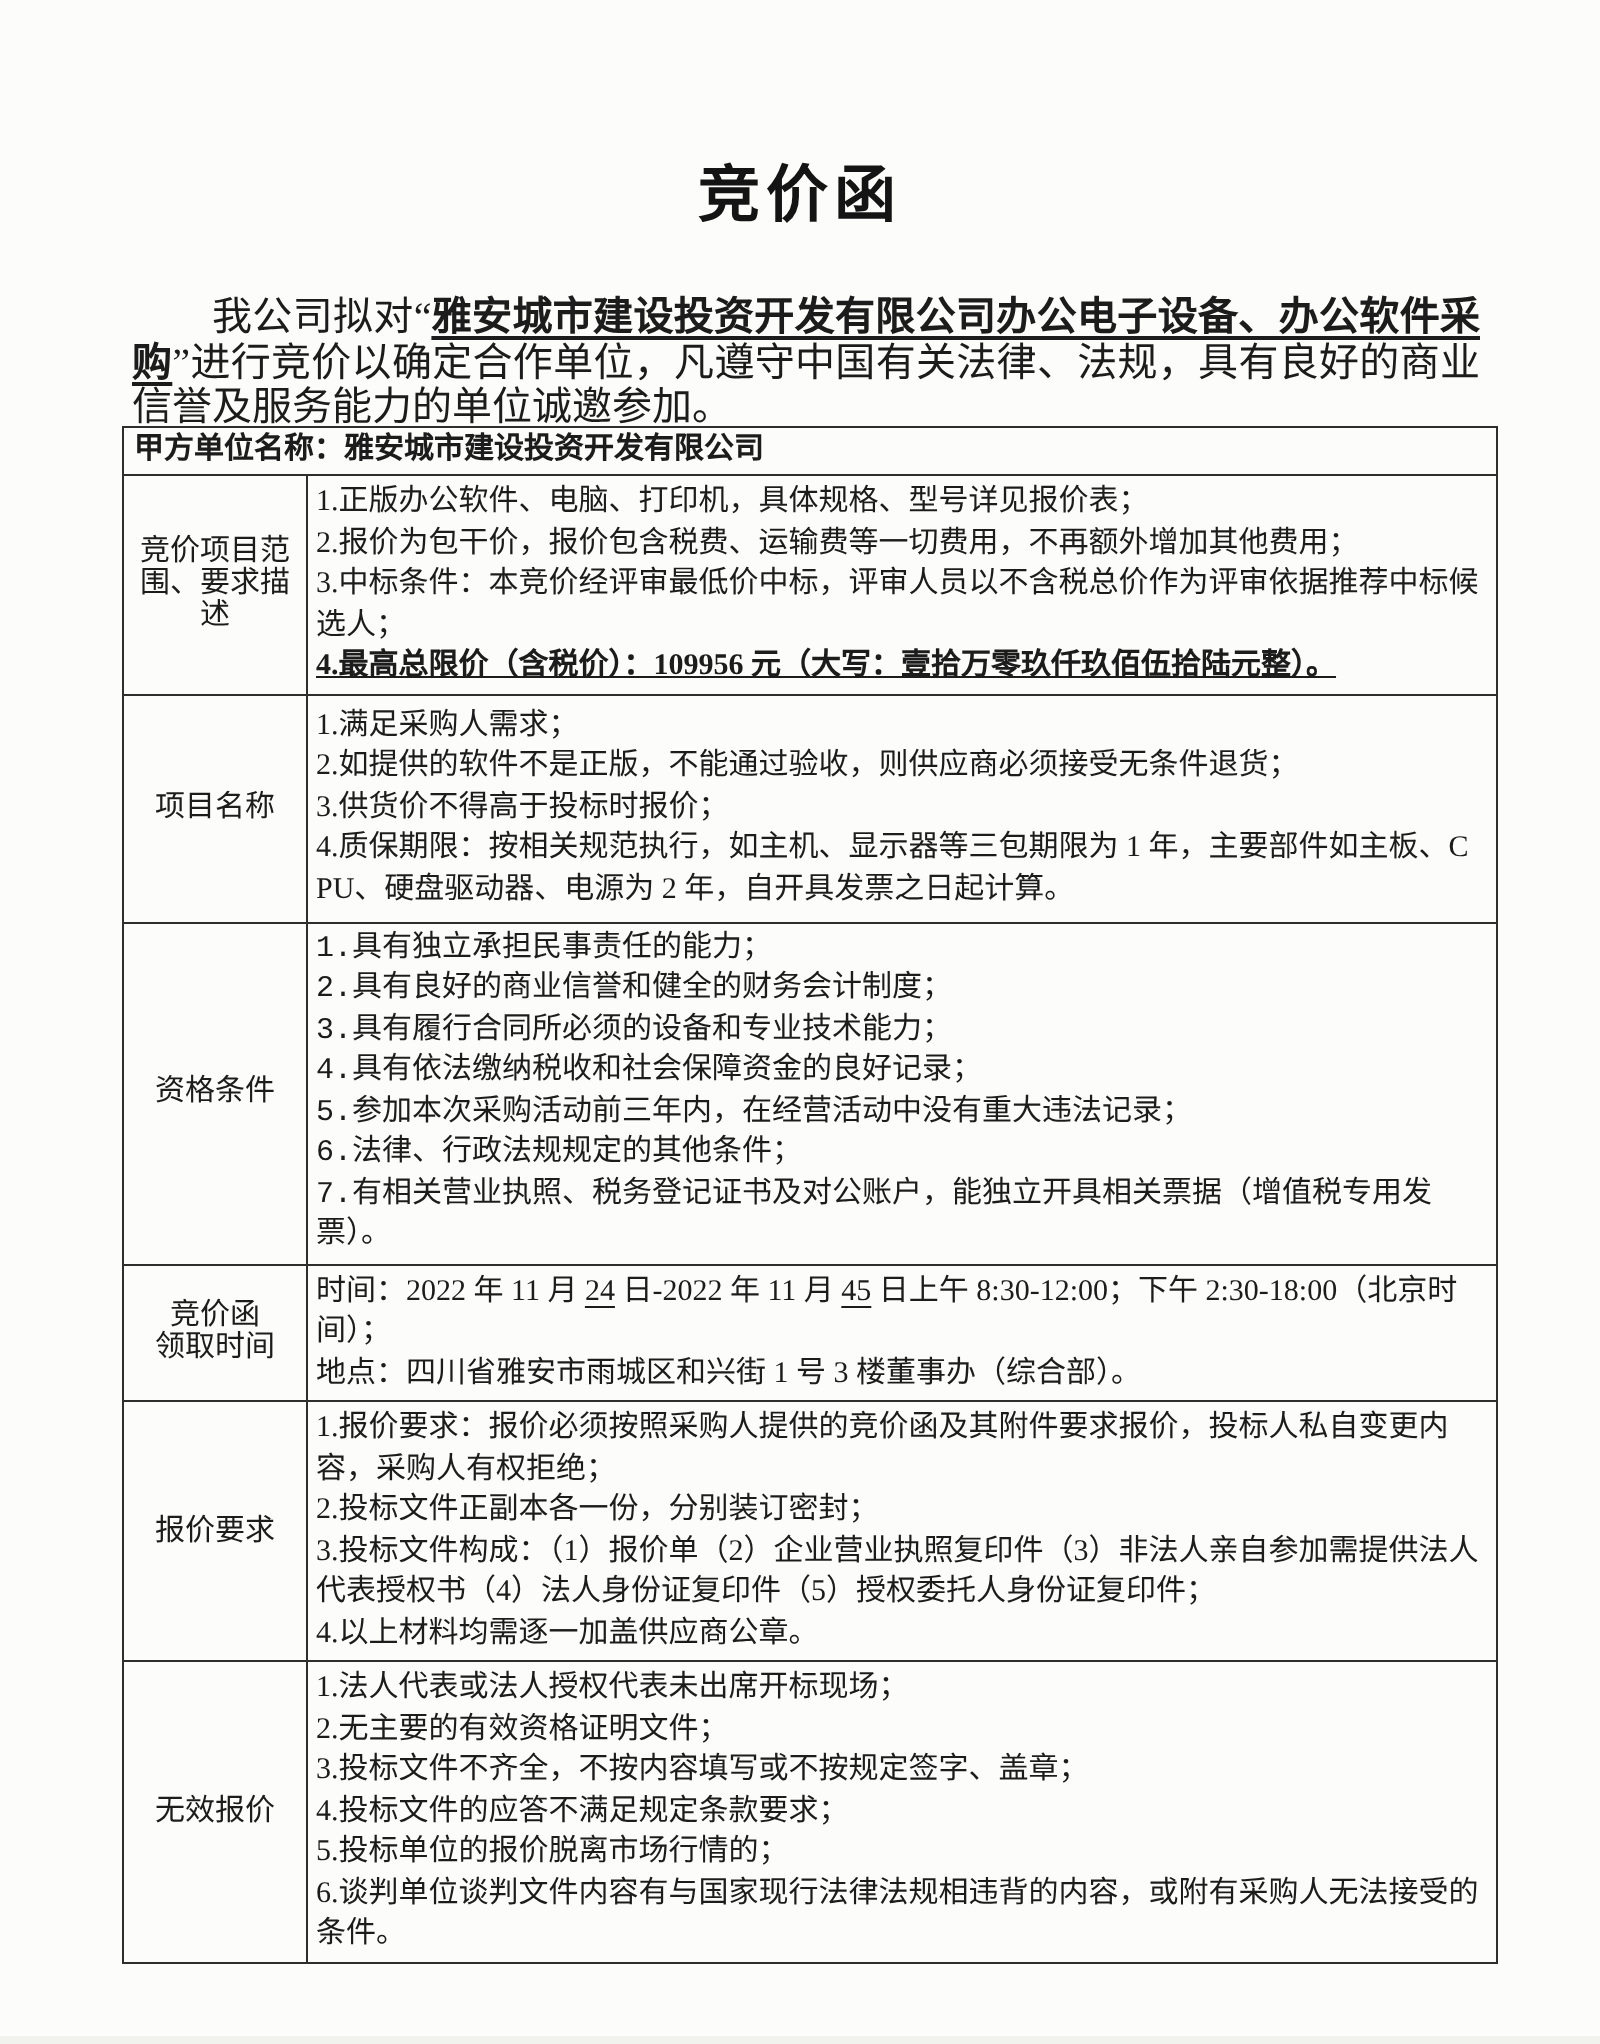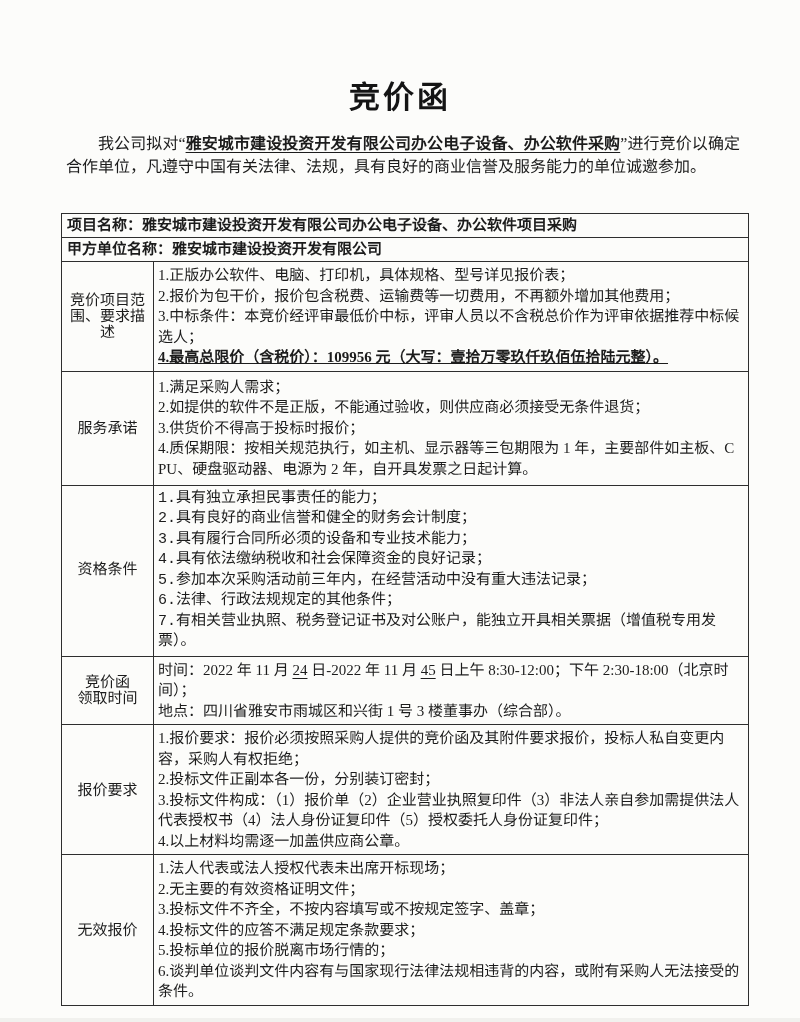--- a/index.html
+++ b/index.html
@@ -21,22 +21,22 @@
     margin: 0;
     padding-top: 72px;
     text-align: center;
     font-size: 31px;
     font-weight: bold;
     letter-spacing: 3px;
     color: #141414;
   }
   .intro {
     width: 674px;
-    margin: 16px auto 0 66px;
-    font-size: 16px;
+    margin: 31px auto 0 66px;
+    font-size: 20px;
     line-height: 22.5px;
     text-indent: 2em;
     color: #1c1c1c;
     text-align: justify;
   }
   .intro .project-quote {
     font-weight: bold;
     text-decoration: underline;
     text-underline-offset: 3px;
   }
@@ -99,38 +99,35 @@
 
   <table class="bid-table">
     <colgroup>
       <col style="width:92px">
       <col style="width:228px">
       <col style="width:104px">
       <col style="width:263px">
     </colgroup>
     <tbody>
       <tr class="hdr-row">
-        <td colspan="4">项目名称：雅安城市建设投资开发有限公司办公电子设备、办公软件项目采购</td>
-      </tr>
-      <tr class="hdr-row">
         <td colspan="4">甲方单位名称：雅安城市建设投资开发有限公司</td>
       </tr>
     </tbody>
     <tbody id="sections-body">
         <tr class="sec-0">
           <th class="lbl">竞价项目范<br>围、要求描述</th>
           <td class="content" colspan="3">
             <div><span>1.正版办公软件、电脑、打印机，具体规格、型号详见报价表；</span></div>
             <div><span>2.报价为包干价，报价包含税费、运输费等一切费用，不再额外增加其他费用；</span></div>
             <div><span>3.中标条件：本竞价经评审最低价中标，评审人员以不含税总价作为评审依据推荐中标候选人；</span></div>
             <div><span class="seg-b">4.最高总限价（含税价）：109956 元（大写：壹拾万零玖仟玖佰伍拾陆元整）。</span></div>
           </td>
         </tr>
         <tr class="sec-1">
-          <th class="lbl">服务承诺</th>
+          <th class="lbl">项目名称</th>
           <td class="content" colspan="3">
             <div><span>1.满足采购人需求；</span></div>
             <div><span>2.如提供的软件不是正版，不能通过验收，则供应商必须接受无条件退货；</span></div>
             <div><span>3.供货价不得高于投标时报价；</span></div>
             <div><span>4.质保期限：按相关规范执行，如主机、显示器等三包期限为 1 年，主要部件如主板、CPU、硬盘驱动器、电源为 2 年，自开具发票之日起计算。</span></div>
           </td>
         </tr>
         <tr class="sec-2">
           <th class="lbl">资格条件</th>
           <td class="content" colspan="3">

